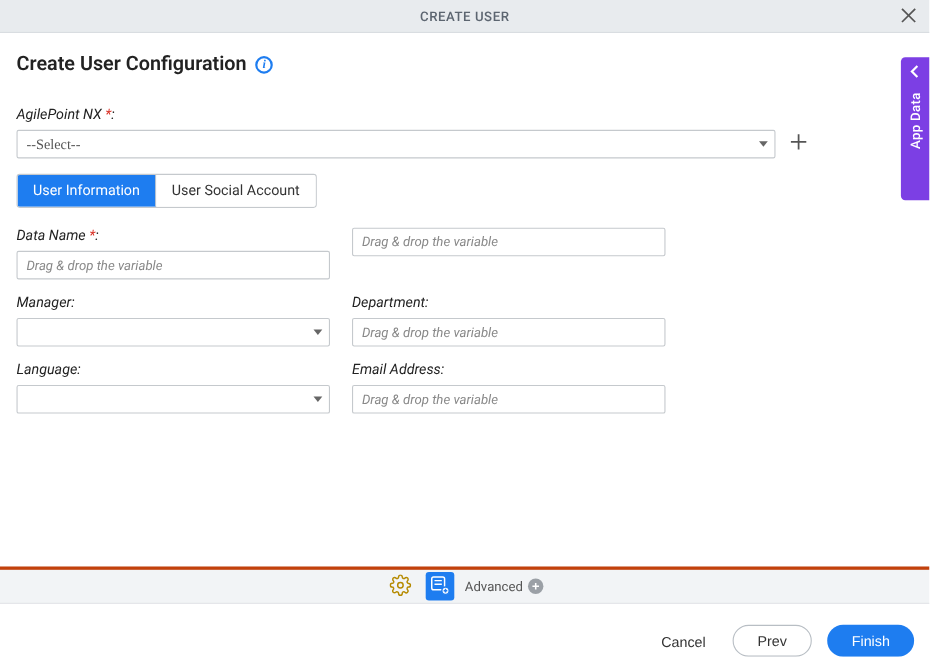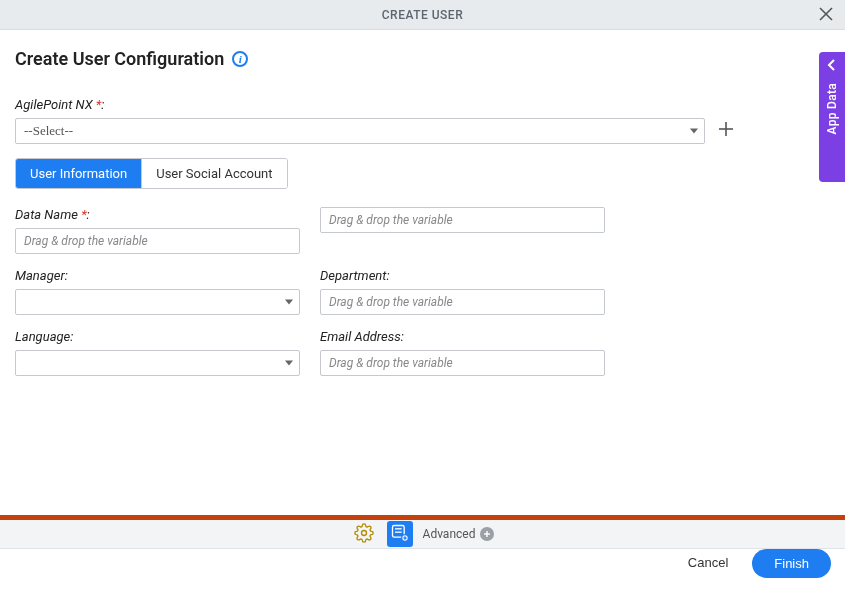--- a/index.html
+++ b/index.html
@@ -189,21 +189,21 @@
   }
 
   
   .advanced-bar {
     position: absolute;
     bottom: 48px;
     left: 0;
     right: 0;
     height: 34px;
     background: #f2f4f6;
-    border-top: 5px solid #c2410c;
+    border-top: 3px solid #c2410c;
     border-bottom: 1px solid #e0e3e7;
     display: flex;
     align-items: center;
     justify-content: center;
     gap: 10px;
     color: #555;
     font-size: 12px;
   }
   .icon-btn {
     width: 26px;
@@ -237,21 +237,21 @@
 
   
   .button-footer {
     position: absolute;
     bottom: 0;
     left: 0;
     right: 0;
     height: 48px;
     background: #fff;
     display: flex;
-    align-items: flex-start;
+    align-items: flex-end;
     justify-content: flex-end;
     gap: 14px;
     padding-right: 14px;
   }
   .btn-cancel {
     font-size: 13px;
     color: #333;
     background: none;
     border: none;
     cursor: pointer;
@@ -430,20 +430,21 @@
       <svg viewBox="0 0 10 10">
           <line x1="5" y1="2" x2="5" y2="8" stroke="#fff" stroke-width="1.4"></line>
           <line x1="2" y1="5" x2="8" y2="5" stroke="#fff" stroke-width="1.4"></line>
         </svg>
     </span>
   </div>
 </div>
 
 <div class="button-footer">
   <button class="btn-cancel">Cancel</button>
+  <button class="btn-prev">Prev</button>
   <button class="btn-finish">Finish</button>
 </div>
 
 <div class="app-data-tab">
   <span>
     <svg viewBox="0 0 14 14">
         <polyline points="9,2 4,7 9,12" fill="none" stroke="#fff" stroke-width="2"></polyline>
       </svg>
   </span>
   <span class="app-data-label">App Data</span>

